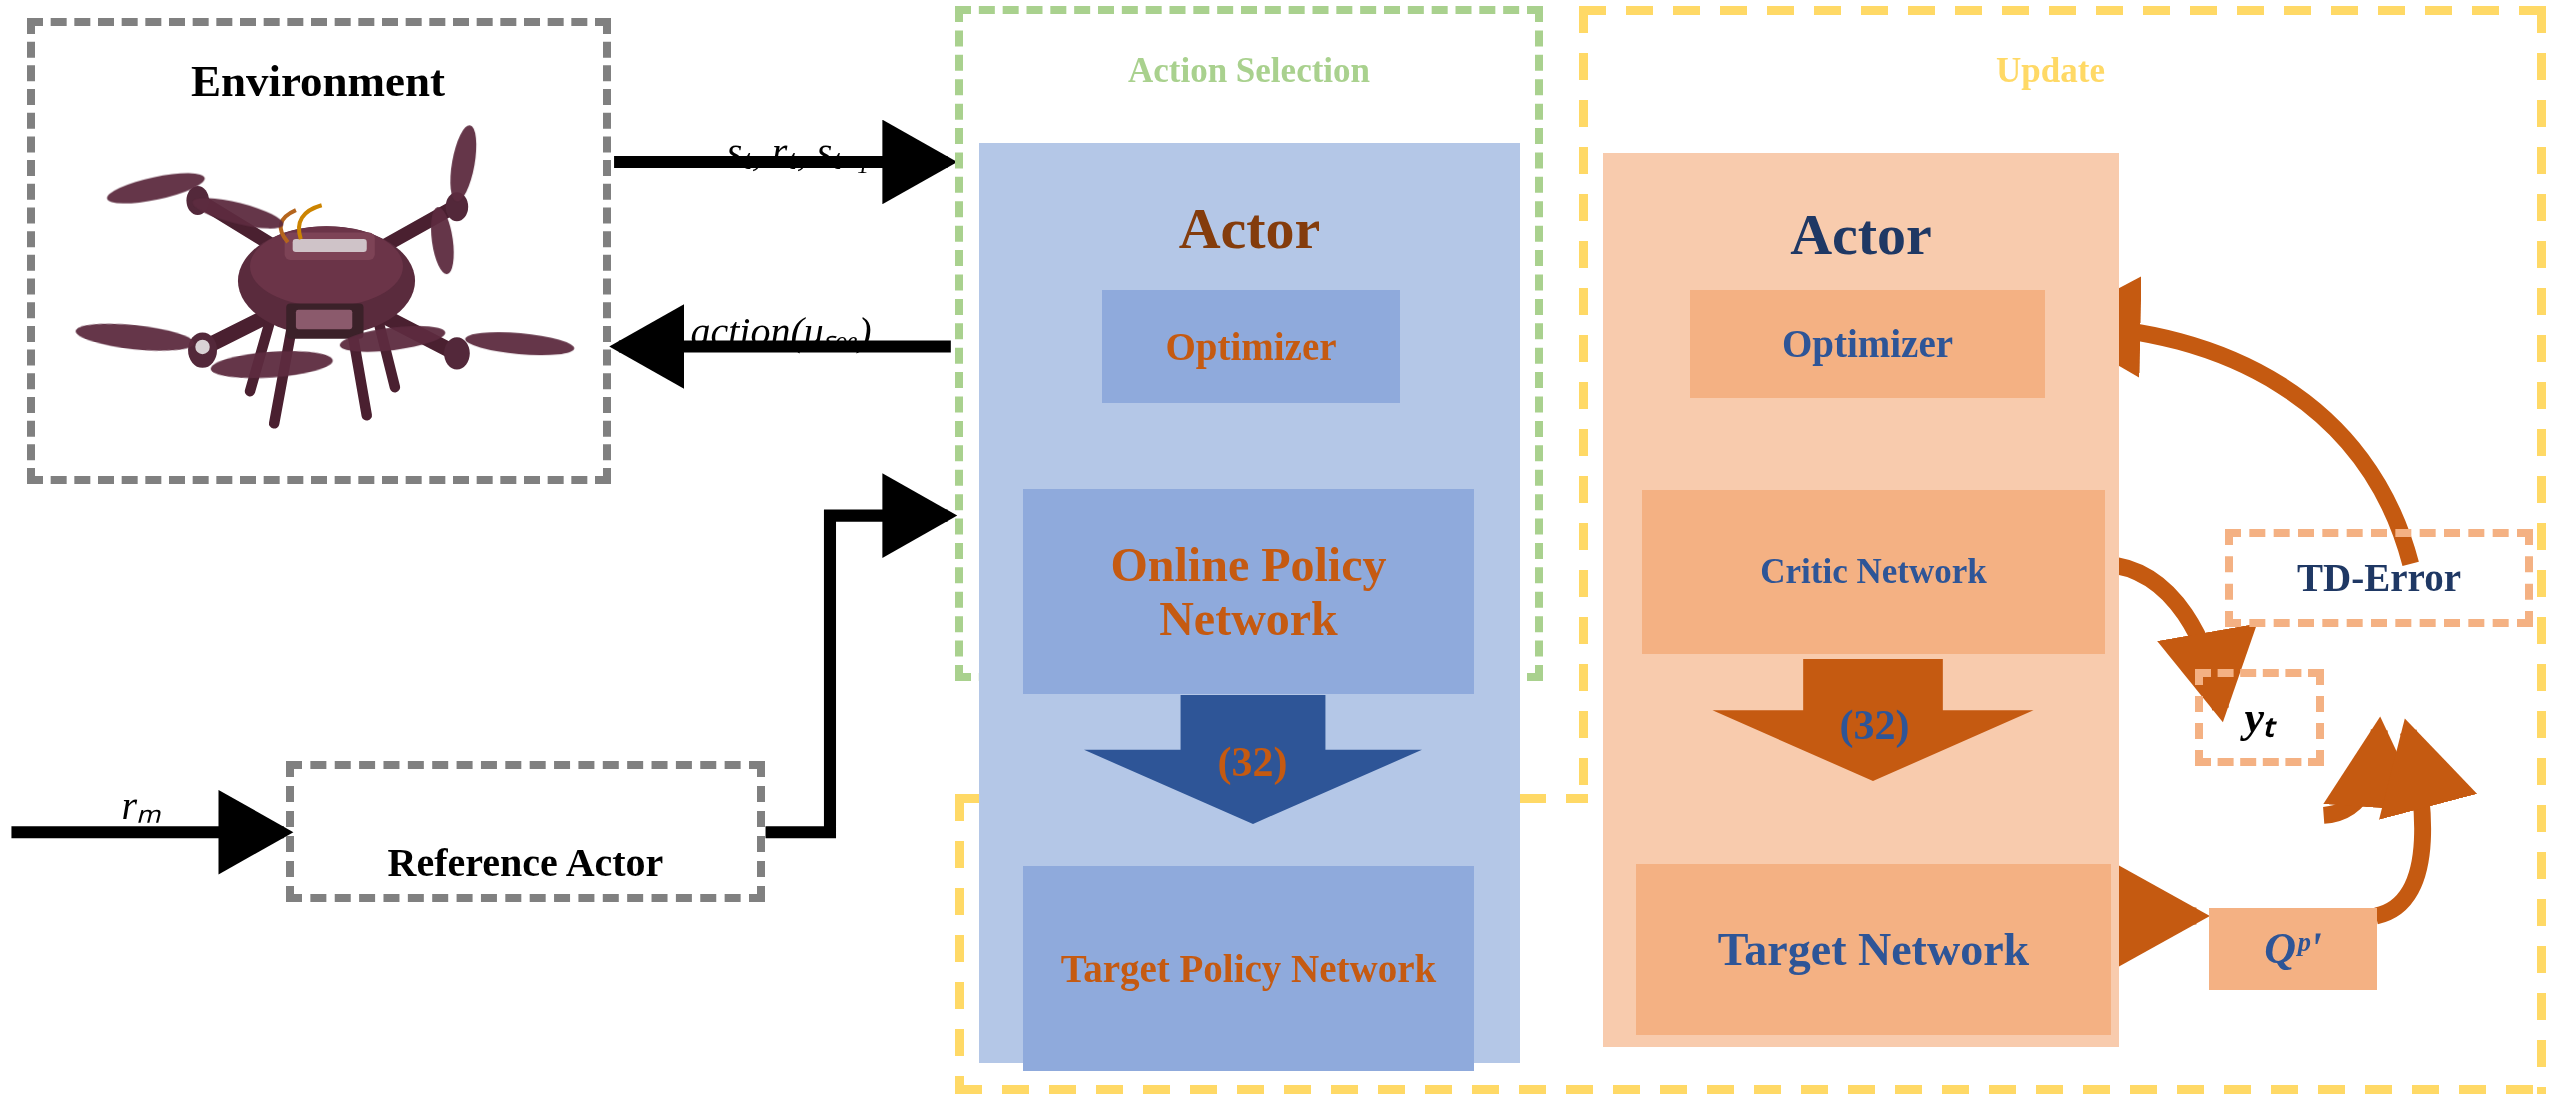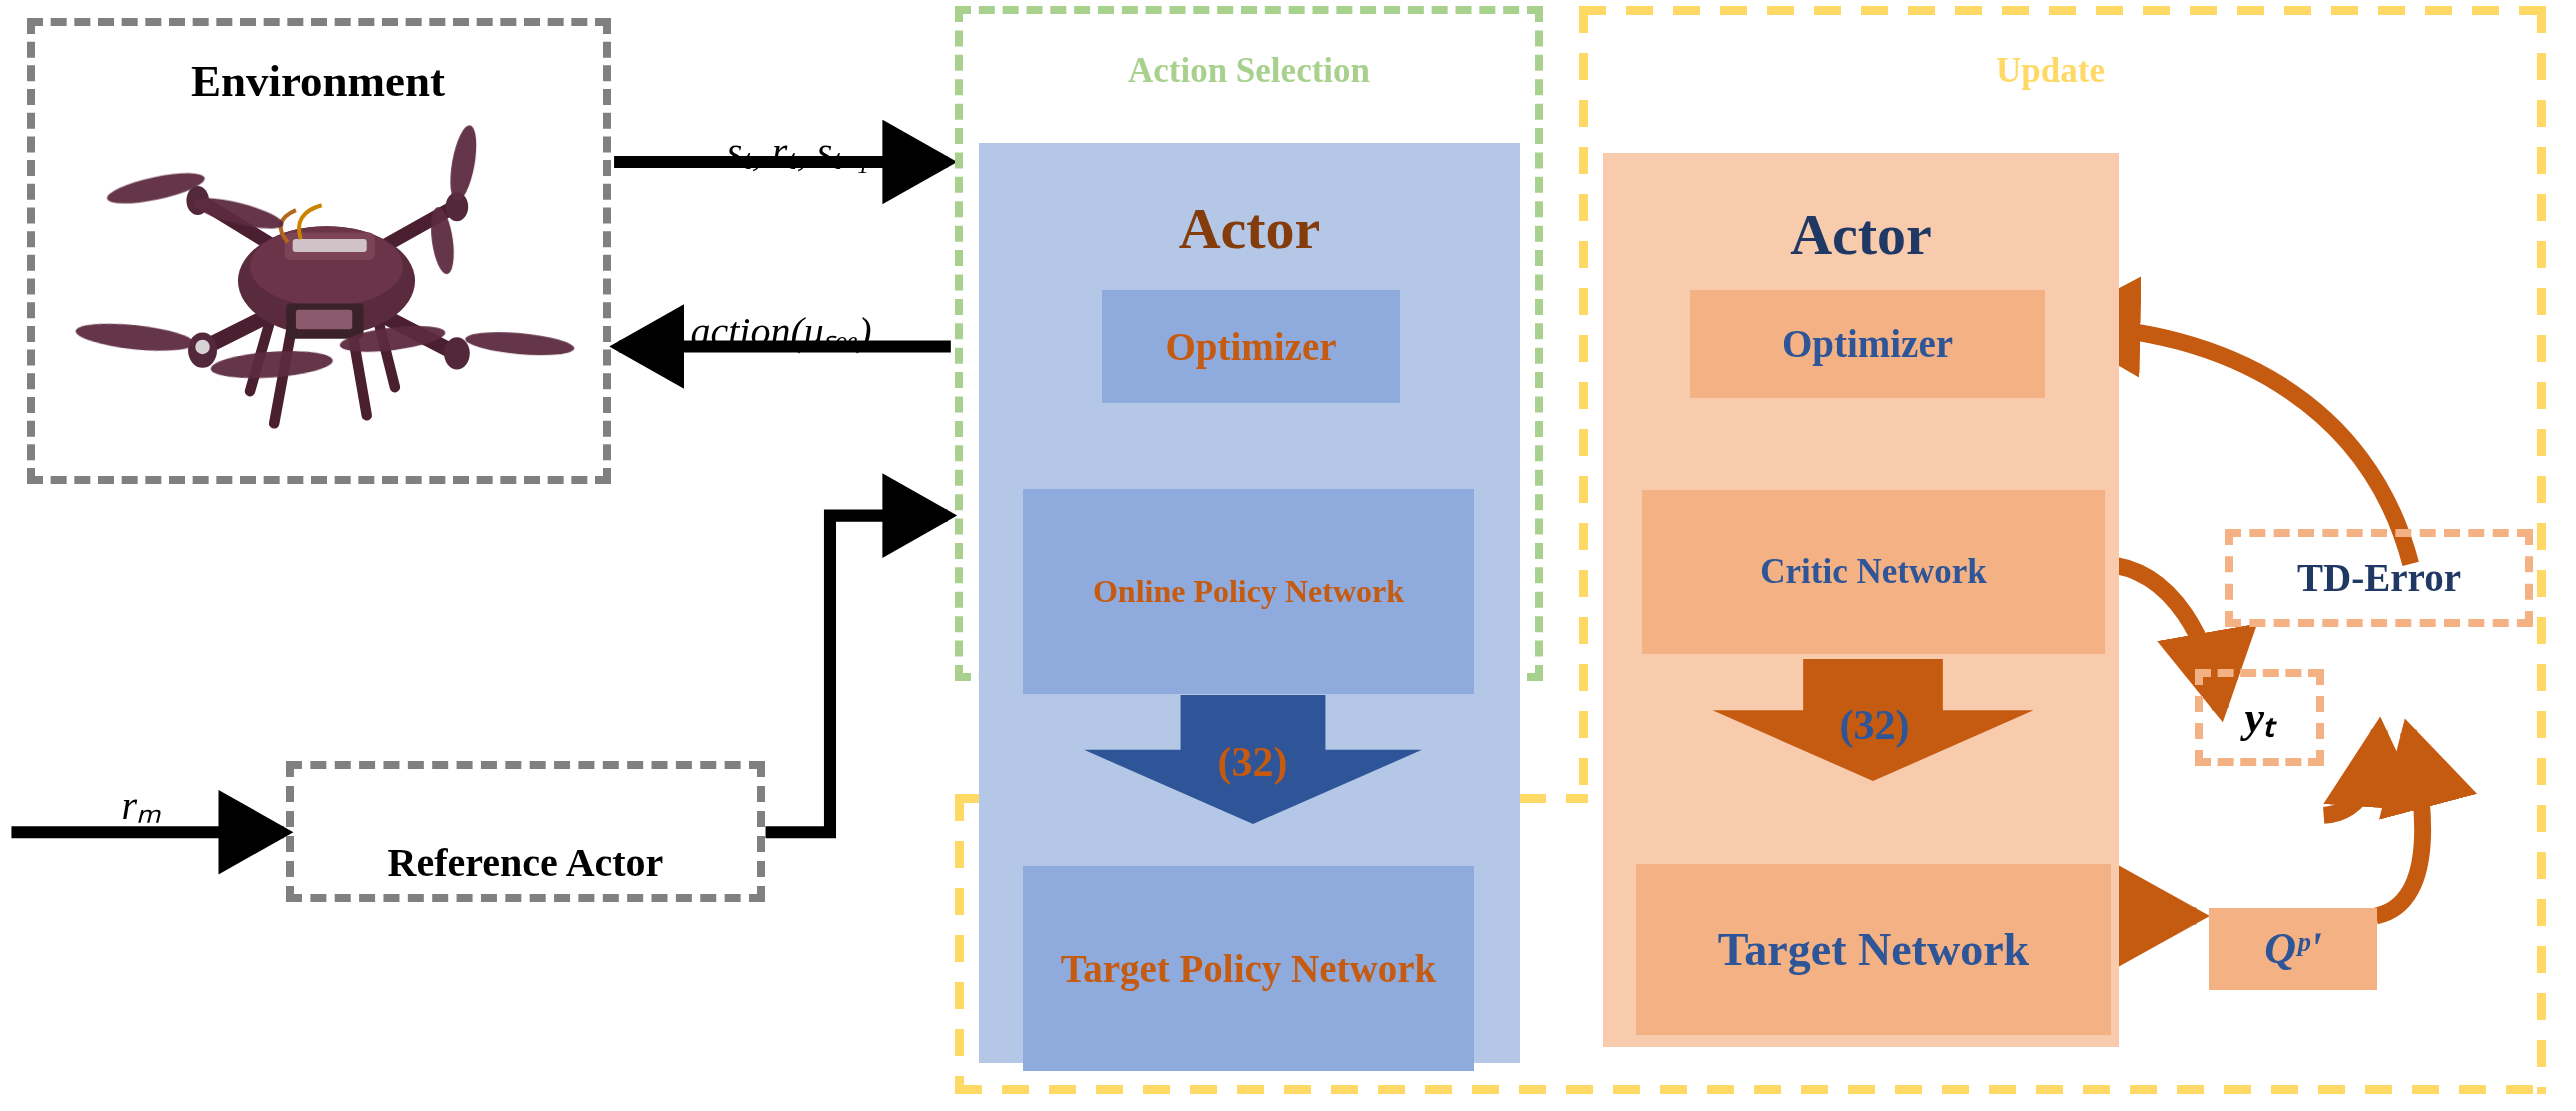--- a/index.html
+++ b/index.html
@@ -153,21 +153,21 @@
 <div class="abs ctr ttl" style="left:1732px;top:17.7px;width:637px;height:42px;font-size:35px;color:#FFD966;">Update</div>
 
 <div class="fill" style="left:979px;top:143px;width:541px;height:920px;background:#B4C7E7;"></div>
 
 <div class="abs ctr ttl" style="left:979px;top:165px;width:541px;height:64px;font-size:58px;color:#843C0C;">Actor</div>
 
 <div class="fill ctr ttl" style="left:1102px;top:258px;width:298px;height:113px;background:#8FAADC;
             font-size:39px;color:#C55A11;">Optimizer</div>
 
 <div class="fill ctr ttl" style="left:1023px;top:457px;width:451px;height:205px;background:#8FAADC;
-            font-size:32px;color:#C55A11;padding:0 32px;box-sizing:border-box;">Online Policy Network</div>
+            font-size:48px;color:#C55A11;padding:0 32px;box-sizing:border-box;">Online Policy Network</div>
 
 <div class="abs" style="left:1084px;top:695px;width:338px;height:129px;">
   <svg width="338" height="129" viewBox="0 0 420 160">
     <polygon points="120,0 300,0 300,68 420,68 210,160 0,68 120,68" fill="#2E5597"></polygon>
   </svg>
 </div>
 <div class="abs ctr ttl" style="left:1164px;top:707px;width:177px;height:48px;font-size:42px;color:#C55A11;">(32)</div>
 
 <div class="fill ctr ttl" style="left:1023px;top:834px;width:451px;height:205px;background:#8FAADC;
             font-size:39px;color:#C55A11;padding:7px 32px;box-sizing:border-box;">Target Policy Network</div>

